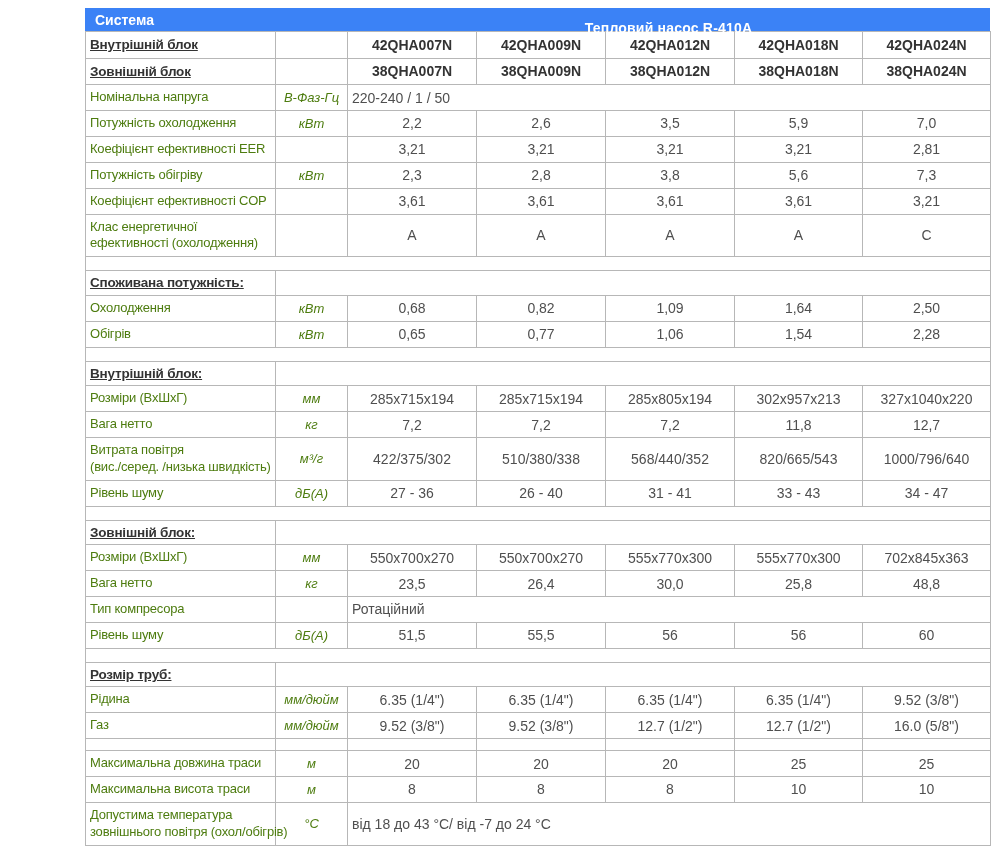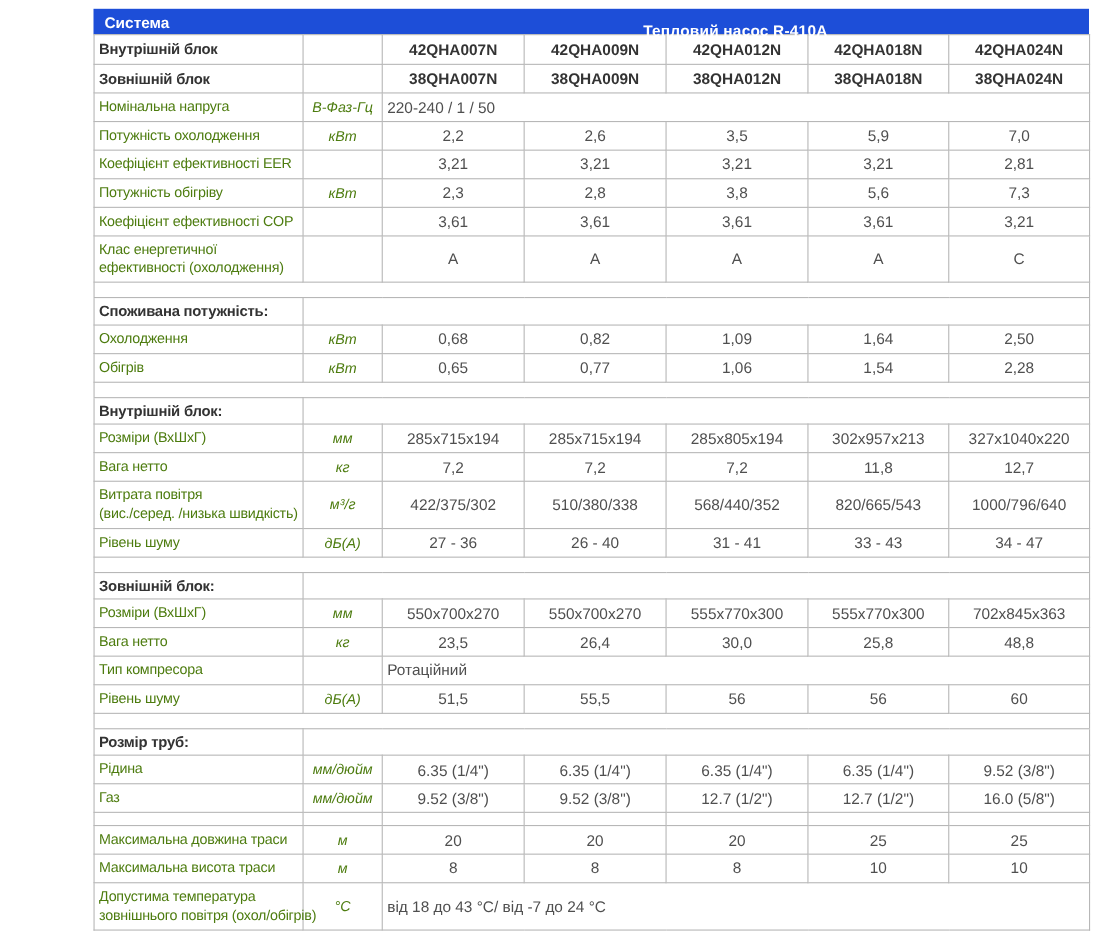--- a/index.html
+++ b/index.html
@@ -5,42 +5,42 @@
   html,body{margin:0;padding:0;background:#ffffff;}
   body{
     width:1000px;height:865px;position:relative;overflow:hidden;
     font-family:"Liberation Sans", sans-serif;
     -webkit-font-smoothing:antialiased;
   }
   .sheet{position:absolute;left:85px;top:8px;width:905px;}
 
   
   .title-bar{
-    display:flex;align-items:center;height:23px;background:#1d4ed8;
+    display:flex;align-items:center;height:23px;background:#3b82f6;
     color:#ffffff;font-weight:bold;font-size:14px;
   }
   .title-bar .tb-left{width:262px;padding-left:10px;box-sizing:border-box;}
   .title-bar .tb-right{flex:1;text-align:center;letter-spacing:.2px;margin-top:16px;}
 
   
   table.spec{
     width:905px;table-layout:fixed;border-collapse:collapse;
     border:1px solid #b7b7b7;
   }
   table.spec td{
     border:1px solid #b7b7b7;
     padding:4px 4px;
     vertical-align:middle;
     overflow:visible;
   }
   td.lbl{
     text-align:left;padding-left:9px;color:#4d7c0f;font-size:13px;
     letter-spacing:-0.2px;white-space:pre;line-height:1.3;
   }
-  td.lbl.bold{font-weight:bold;color:#333333;font-size:13.5px;}
+  td.lbl.bold{font-weight:bold;color:#333333;font-size:13.5px;text-decoration:underline;}
   td.unit{text-align:center;color:#4d7c0f;font-size:13px;padding:4px 1px;font-style:italic;}
   td.val{text-align:center;color:#4f4f4f;font-size:14px;}
   td.val.bold{font-weight:bold;color:#333333;}
   td.merged-val{text-align:left;}
   tr.section td{padding-top:3px;padding-bottom:3px;}
   tr.section td.merged{background:#ffffff;}
   tr.spacer td{
     height:13px;padding:0;
     border-left-style:none;border-right-style:none;background:#ffffff;
   }

